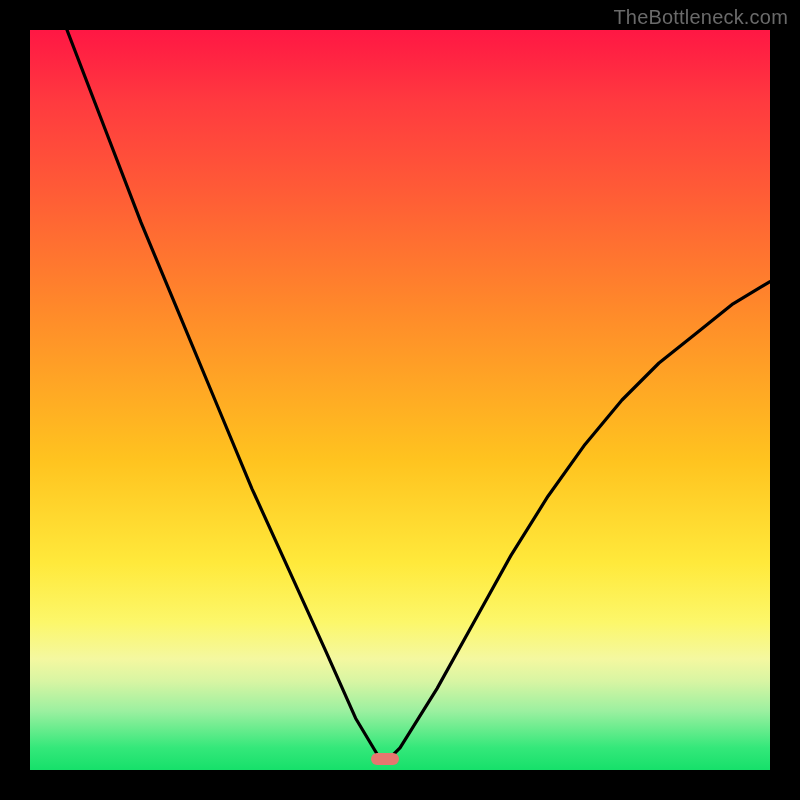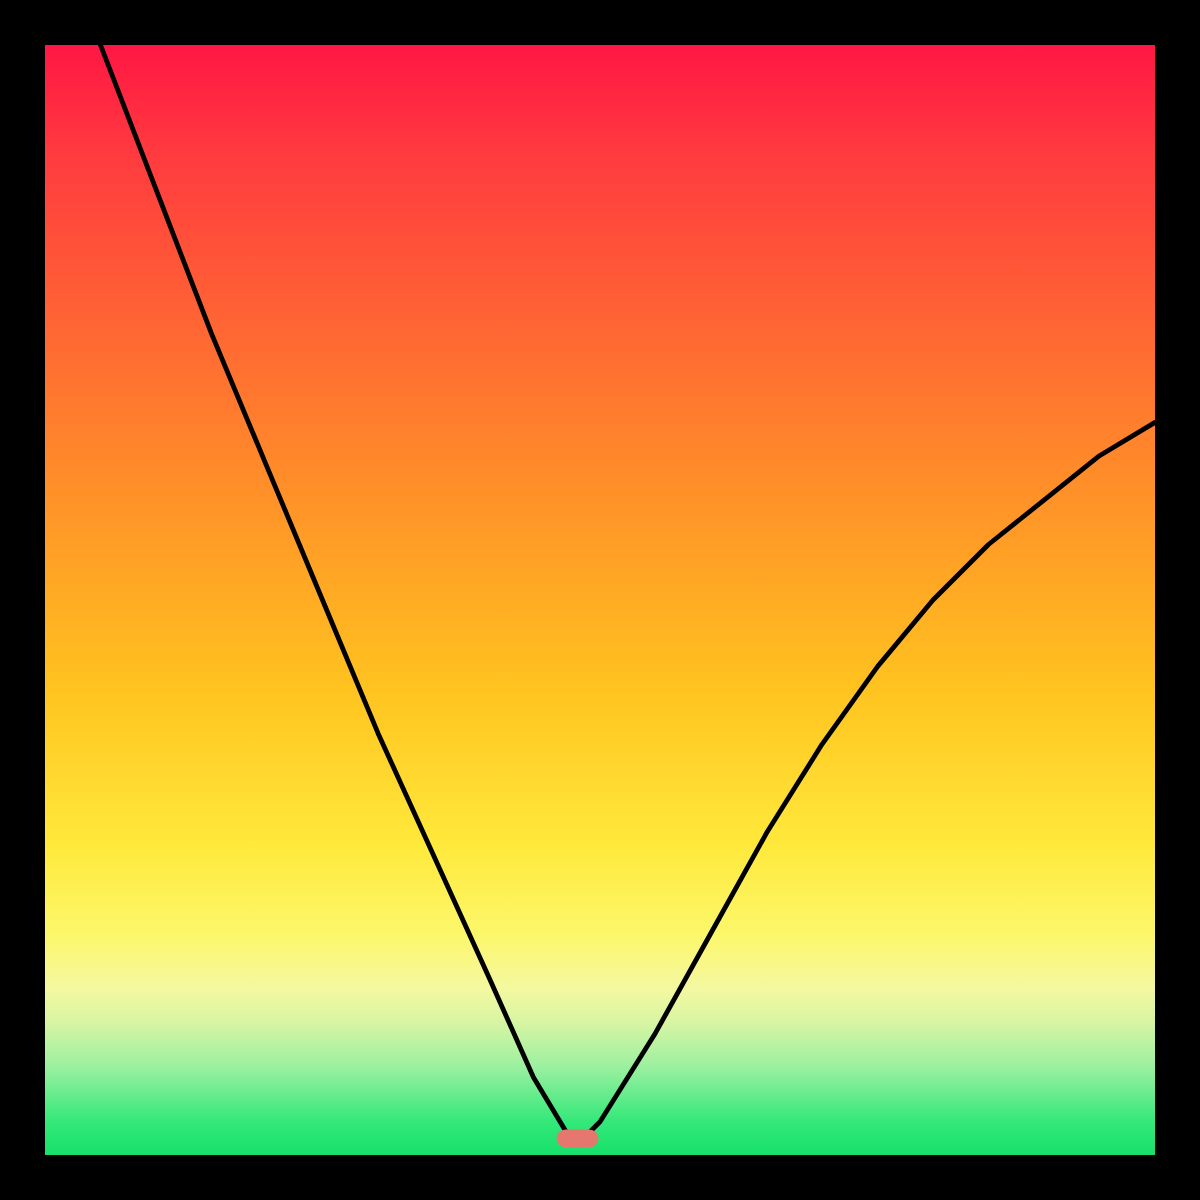--- a/index.html
+++ b/index.html
@@ -78,13 +78,14 @@
 
   <div class="plot">
     <svg class="curve" viewBox="0 0 740 740" preserveAspectRatio="none">
 
       <path id="curve-path" fill="none" stroke="#000" stroke-width="3.2" stroke-linecap="round" stroke-linejoin="round" d=" M 37.0 0.0 L 74.0 96.2 L 111.0 192.4 L 148.0 281.2 L 185.0 370.0 L 222.0 458.8 L 259.0 540.2 L 296.0 621.6 L 325.6 688.2 L 347.8 725.2 L 355.2 732.6 M 355.2 732.6 L 370.0 717.8 L 407.0 658.6 L 444.0 592.0 L 481.0 525.4 L 518.0 466.2 L 555.0 414.4 L 592.0 370.0 L 629.0 333.0 L 666.0 303.4 L 703.0 273.8 L 740.0 251.6"></path>
     </svg>
 
     <div id="marker" class="marker" style="left: 355.2px; top: 728.9px;"></div>
   </div>
 
+  <div class="watermark">TheBottleneck.com</div>
 </div>
 
 </body></html>

